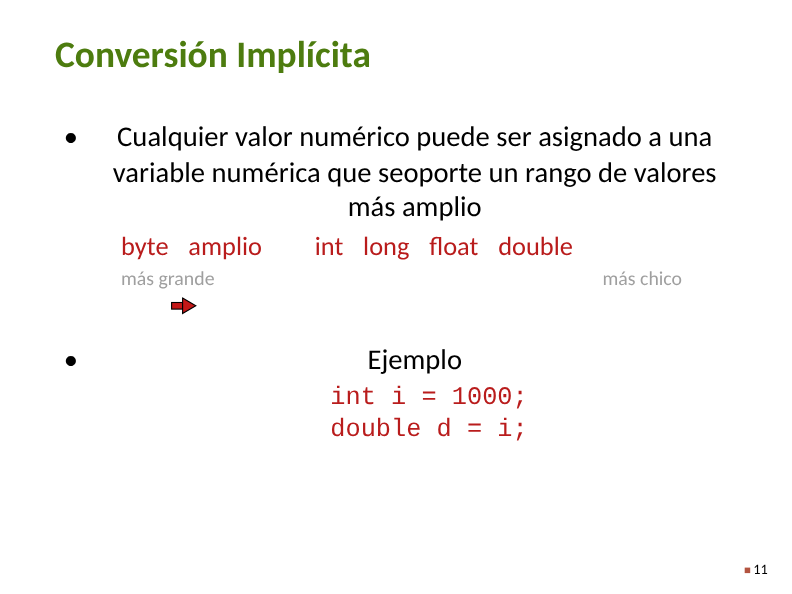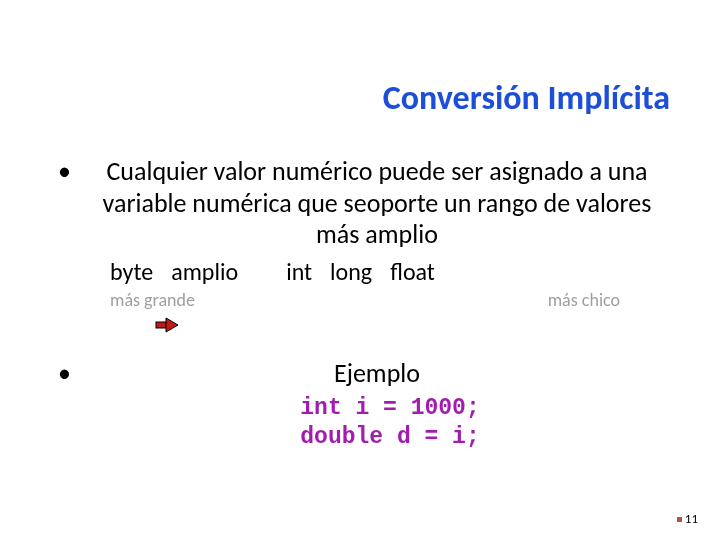--- a/index.html
+++ b/index.html
@@ -9,26 +9,25 @@
     background: #ffffff;
     font-family: Calibri, "Segoe UI", Arial, sans-serif;
     color: #000;
     position: relative;
     overflow: hidden;
   }
   .slide {
     padding: 30px 50px 20px 50px;
   }
   .title {
-    text-align: right;
+    text-align: left;
     font-size: 34px;
     font-weight: 700;
-    color: #1d4ed8;
+    color: #4d7c0f;
     margin-bottom: 38px;
-    margin-top: 47px;
   }
   .bullets {
     list-style: none;
     padding-left: 8px;
   }
   .bullets > li {
     position: relative;
     padding-left: 26px;
     margin-bottom: 18px;
     font-size: 26px;
@@ -41,21 +40,21 @@
     position: absolute;
     left: 0;
     top: 0;
     font-size: 26px;
     color: #000;
   }
   .typerow {
     display: flex;
     gap: 18px;
     font-size: 24px;
-    color: #000000;
+    color: #b91c1c;
     margin-top: 6px;
     margin-left: 26px;
   }
   .typerow span { white-space: nowrap; }
   .sizelabels {
     display: flex;
     justify-content: space-between;
     width: 510px;
     margin-left: 26px;
     margin-top: 4px;
@@ -64,25 +63,25 @@
   }
   .arrow {
     margin-left: 70px;
     margin-top: 2px;
     margin-bottom: 24px;
   }
   .arrow svg { display: block; }
   .code {
     font-family: "Courier New", monospace;
     font-size: 23px;
-    font-weight: 700;
+    font-weight: 400;
     line-height: 1.25;
     margin-left: 26px;
     margin-top: 4px;
-    color: #a21caf;
+    color: #b91c1c;
   }
   .pagenum {
     position: absolute;
     bottom: 14px;
     right: 22px;
     font-size: 13px;
     color: #000000;
   }
   .pagenum .dot {
     display: inline-block;
@@ -104,20 +103,21 @@
     <li>
       <span>Cualquier valor numérico puede ser asignado a una variable numérica que seoporte un rango de valores más amplio</span>
 
       <div class="typerow">
         <span>byte</span>
         <span>amplio</span>
         <span style="width:12px"></span>
         <span>int</span>
         <span>long</span>
         <span>float</span>
+        <span>double</span>
       </div>
 
       <div class="sizelabels">
         <span>más grande</span>
         <span>más chico</span>
       </div>
 
       <div class="arrow">
         <svg width="26" height="20" viewBox="0 0 26 20">
           <g>

